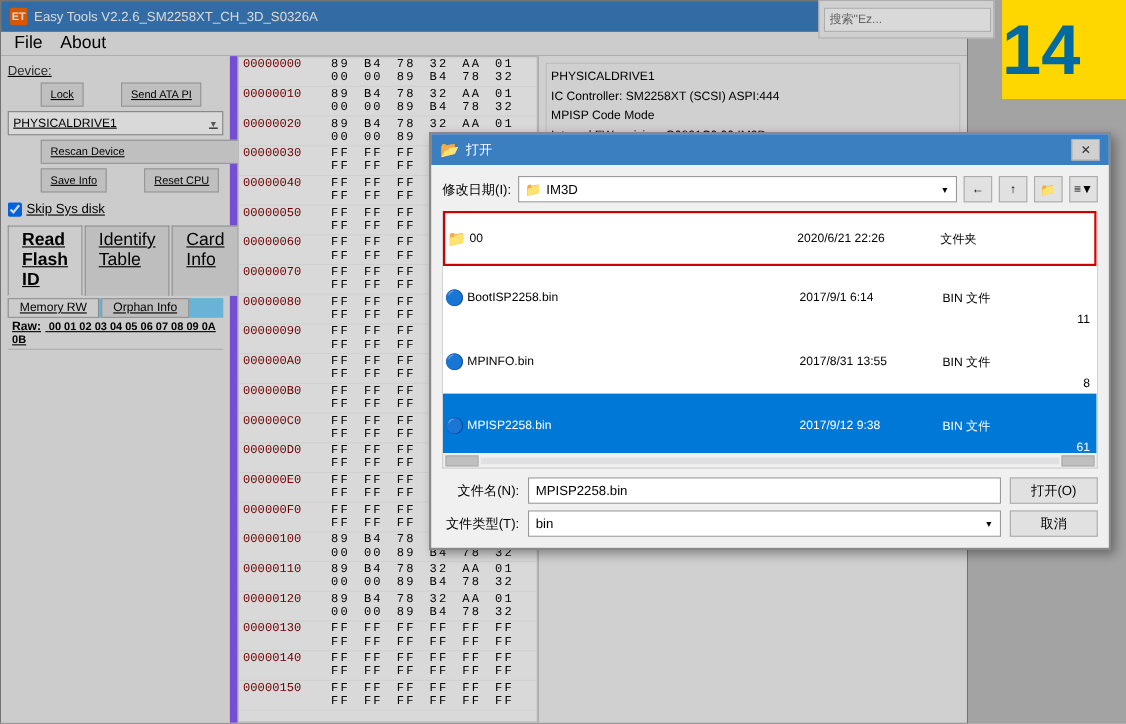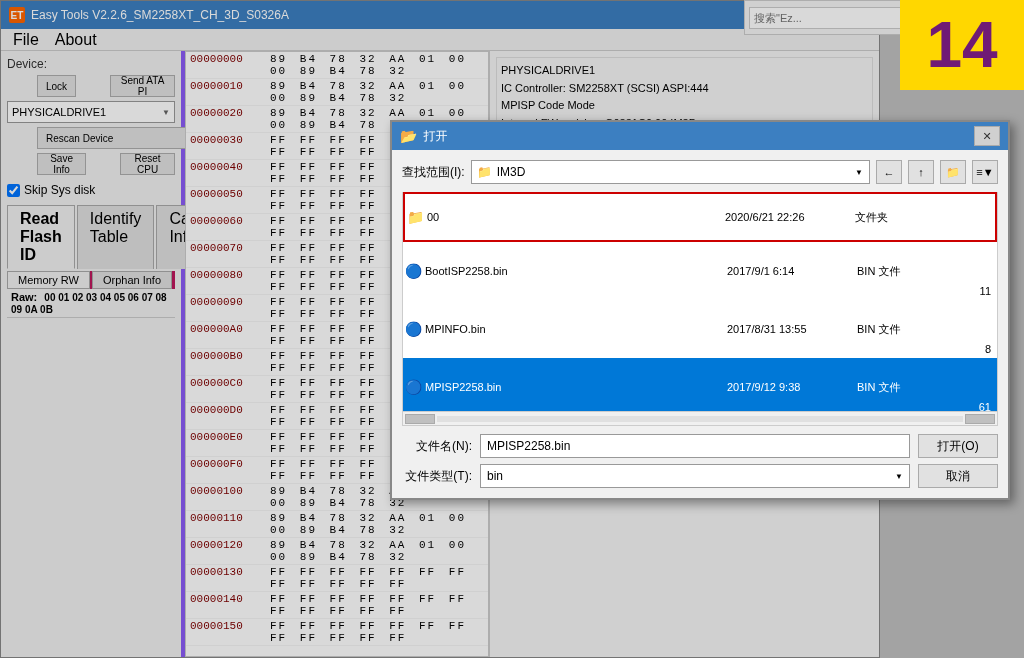--- a/index.html
+++ b/index.html
@@ -76,25 +76,26 @@
     }
 
     
     .main-content {
       display: flex;
       height: calc(100% - 50px);
     }
 
     
     .left-panel {
-      width: 184px;
+      width: 215px;
       background: #f0f0f0;
-      border-right: 4px solid #8b5cf6;
+      border-right: 7px solid #8b5cf6;
       padding: 6px;
       flex-shrink: 0;
+      text-decoration: underline;
     }
 
     .device-row {
       display: flex;
       align-items: center;
       gap: 4px;
       margin-bottom: 4px;
     }
     .device-label { font-size: 12px; color: #333; }
 
@@ -152,21 +153,21 @@
       margin-right: 2px;
     }
     .tab.active {
       background: #f0f0f0;
       border-bottom: 1px solid #f0f0f0;
       font-weight: bold;
     }
 
     .sub-tabs-row {
       display: flex;
-      background: #be185d;
+      background: #7dd3fc;
       margin-top: 2px;
     }
     .sub-tab {
       padding: 2px 10px;
       border: 1px solid #aaa;
       background: #e0e0e0;
       cursor: pointer;
       font-size: 11px;
       margin-right: 2px;
     }
@@ -368,27 +369,27 @@
     
     .file-list::-webkit-scrollbar { width: 12px; }
     .file-list::-webkit-scrollbar-track { background: #f0f0f0; }
     .file-list::-webkit-scrollbar-thumb { background: #b0b0b0; border: 1px solid #999; }
 
     
     .number-badge {
       position: absolute;
       top: 0;
       right: 0;
-      width: 124px;
+      width: 113px;
       height: 90px;
       background: #FFD700;
-      display: flex; align-items: center; justify-content: center;
+      display: flex; align-items: center; justify-content: flex-start;
       font-size: 64px;
       font-weight: bold;
-      color: #701a75;
+      color: #0369a1;
       z-index: 300;
     }
 
     
     .search-bar {
       position: absolute;
       top: 0; right: 120px;
       width: 160px;
       height: 35px;
       background: #f5f5f5;
@@ -620,21 +621,21 @@
         <span>打开</span>
       </div>
       <div style="display:flex; gap:2px;">
         <button class="title-btn">✕</button>
       </div>
     </div>
 
     <div class="dialog-body">
 
       <div class="dialog-toolbar">
-        <span class="dialog-look-label">查找范围(I):</span>
+        <span class="dialog-look-label">修改日期(I):</span>
         <div class="dialog-look-combo">
           <span>📁</span>
           <span style="flex:1;margin-left:4px;">IM3D</span>
           <span style="font-size:8px;">▼</span>
         </div>
         <div class="dialog-toolbar-btn">←</div>
         <div class="dialog-toolbar-btn">↑</div>
         <div class="dialog-toolbar-btn">📁</div>
         <div class="dialog-toolbar-btn">≡▼</div>
       </div>

